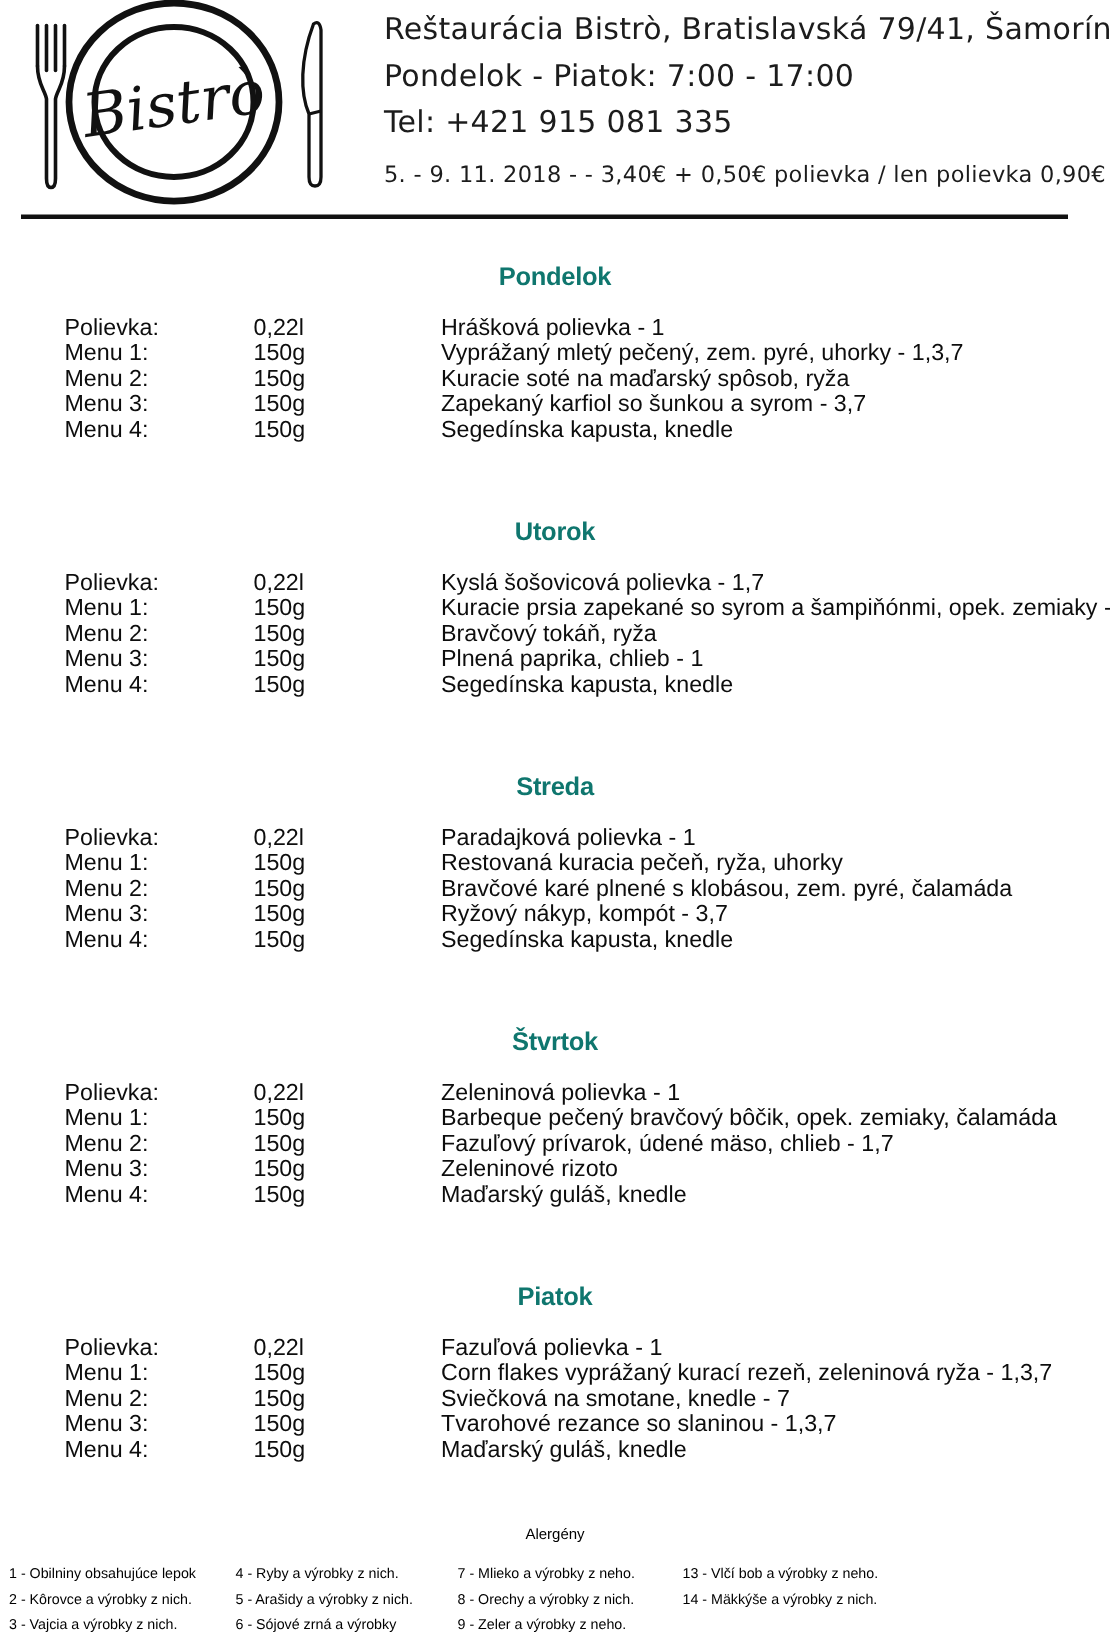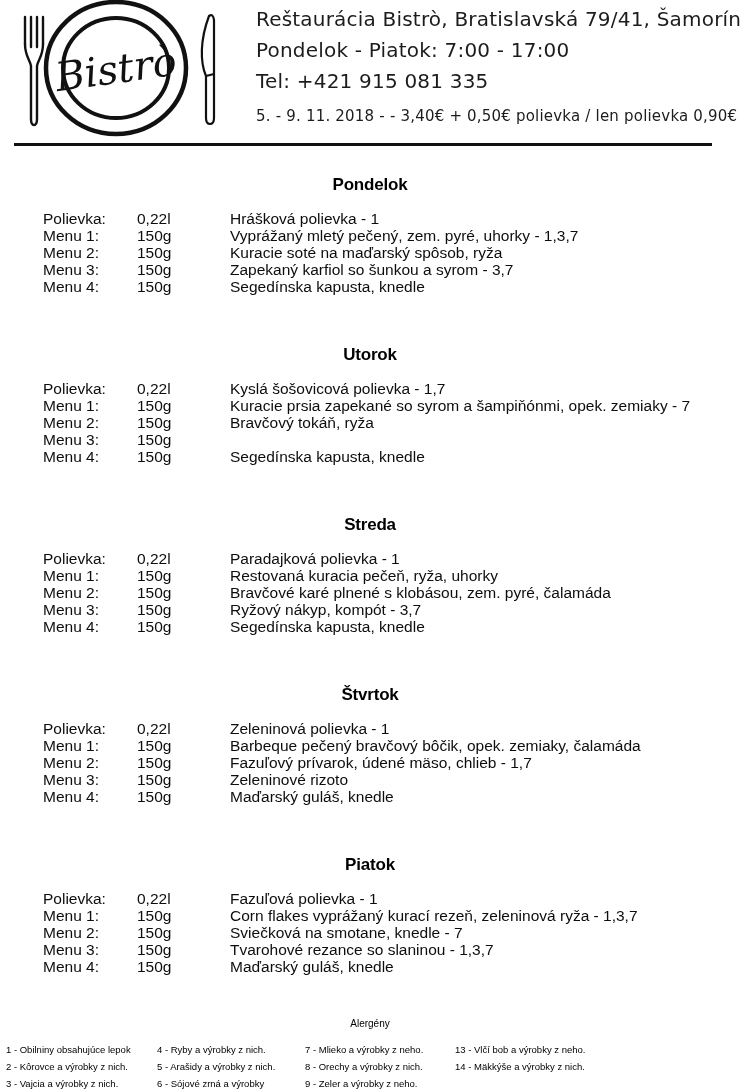--- a/index.html
+++ b/index.html
@@ -26,25 +26,25 @@
 
   .divider { height:3px; background:#111; margin:0 14px; width:698px; }
 
   
   .menu-days { padding-top:30px; }
   .day-section { margin-bottom:51px; }
   .day-heading {
     text-align:center;
     font-size:17px; line-height:17px;
     font-weight:700; letter-spacing:-0.2px;
-    color:#000000;
+    color:#0f766e;
     margin-bottom:17px;
   }
   .day-rows { padding-left:43px; }
-  .menu-row { display:flex; font-size:15.5px; line-height:17px; white-space:nowrap; }
+  .menu-row { display:flex; font-size:15.5px; line-height:17px; white-space:nowrap;gap:32px; }
   .row-label { width:94px; flex:none; }
   .row-qty   { width:93px; flex:none; }
   .row-desc  { flex:1; }
 
   
   .allergens { position:absolute; left:0; top:1018px; width:740px; color:#000000; }
   .allergens-title { text-align:center; font-size:10px; line-height:12px; margin-bottom:11px; }
   .allergen-columns { display:flex; padding-left:6px; font-size:9.5px; }
   .allergen-col { flex:none; }
   .allergen-col:nth-child(1){ width:151px; }
@@ -143,20 +143,21 @@
 
   <div class="menu-row">
     <span class="row-label">Menu 2:</span>
     <span class="row-qty">150g</span>
     <span class="row-desc">Bravčový tokáň, ryža</span>
   </div>
 
   <div class="menu-row">
     <span class="row-label">Menu 3:</span>
     <span class="row-qty">150g</span>
+    <span class="row-desc">Plnená paprika, chlieb - 1</span>
   </div>
 
   <div class="menu-row">
     <span class="row-label">Menu 4:</span>
     <span class="row-qty">150g</span>
     <span class="row-desc">Segedínska kapusta, knedle</span>
   </div>
 </div>
   </section>
 

